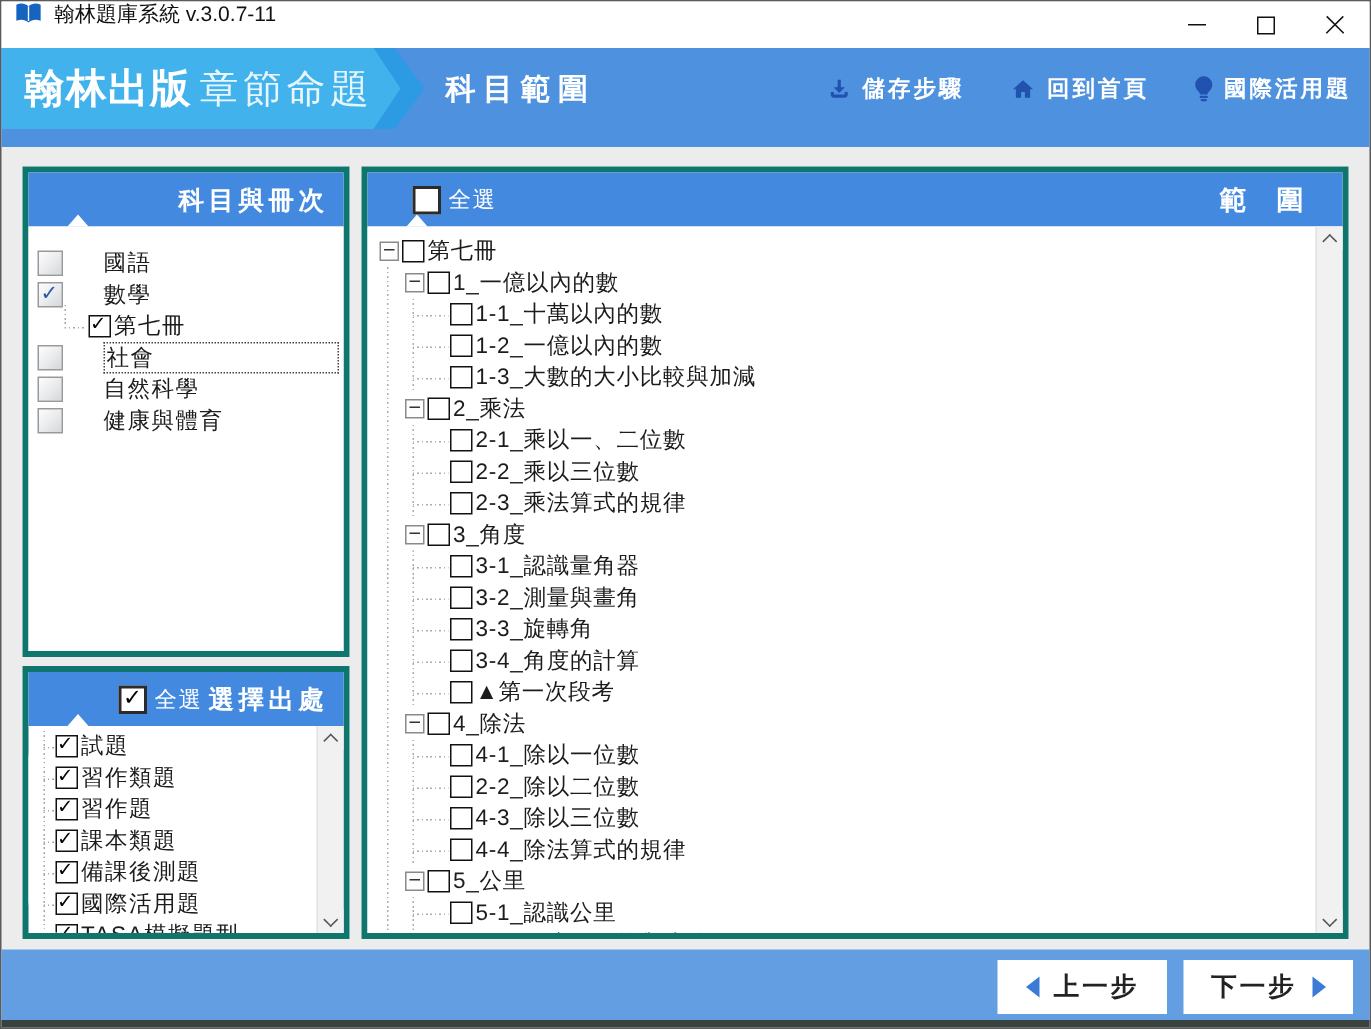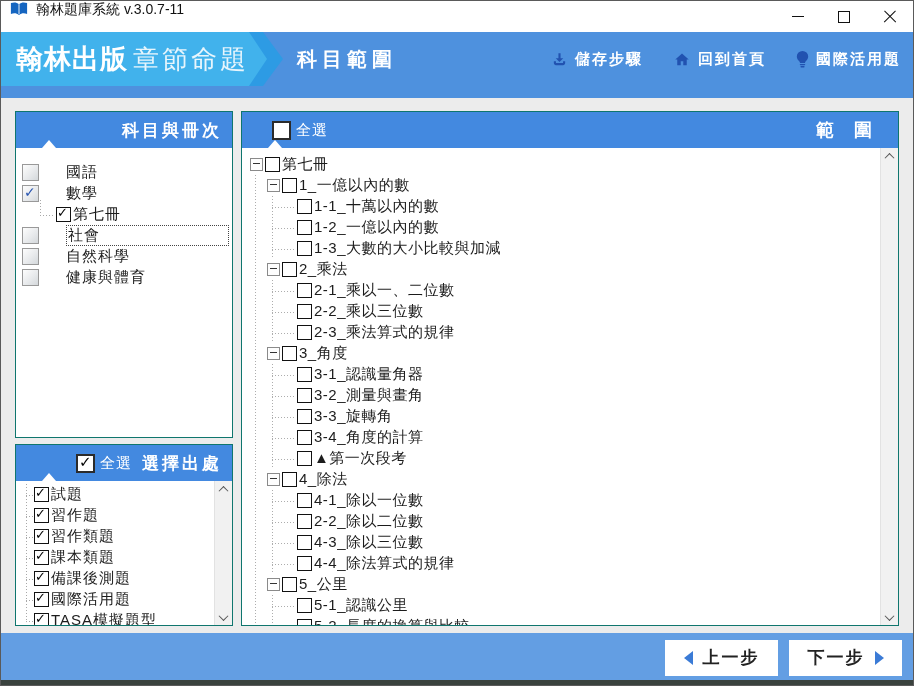--- a/index.html
+++ b/index.html
@@ -29,21 +29,21 @@
   .brand-bold{font-size:27px;font-weight:bold;letter-spacing:1px;}
   .brand-light{font-size:26px;font-weight:400;opacity:.88;letter-spacing:3px;margin-left:5px;}
   .page-title{position:absolute;left:296px;top:0;height:54px;display:flex;align-items:center;color:#fff;font-size:20px;font-weight:bold;letter-spacing:5px;z-index:2;}
   .header-actions{position:absolute;right:12px;top:0;height:54px;display:flex;align-items:center;gap:30px;z-index:2;}
   .act{display:flex;align-items:center;gap:7px;cursor:pointer;}
   .act-icon{display:flex;align-items:center;}
   .act-icon svg{fill:var(--action-icon,#2152b0);}
   .act-label{color:#fff;font-size:15px;font-weight:bold;letter-spacing:2px;}
 
   
-  .panel{position:absolute;background:#fff;border:1px solid #0f766e;box-sizing:border-box;}
+  .panel{position:absolute;background:#fff;border:4px solid #0f766e;box-sizing:border-box;}
   .panel-subjects{left:14px;top:110px;width:218px;height:327px;}
   .panel-sources{left:14px;top:443px;width:218px;height:182px;}
   .panel-scope{left:240px;top:110px;width:658px;height:515px;}
   .panel-header{position:absolute;left:0;top:0;right:0;height:36px;background:var(--panel-header,#4389e0);display:flex;align-items:center;color:#fff;}
   .panel-header::after{content:"";position:absolute;left:26px;bottom:0;width:0;height:0;border-left:7px solid transparent;border-right:7px solid transparent;border-bottom:8px solid #fff;}
   .ph-title{font-size:17px;font-weight:bold;letter-spacing:3px;}
   .ph-right{margin-left:auto;padding-right:10px;}
   .ph-small{font-size:15px;letter-spacing:1px;margin-left:5px;}
   .ph-range{margin-left:auto;font-size:18px;font-weight:bold;letter-spacing:20px;margin-right:-6px;padding-right:12px;}
   .panel-body{position:absolute;left:0;top:36px;right:0;bottom:0;background:#fff;overflow:hidden;}
@@ -206,26 +206,26 @@
     </div>
     <div class="panel-body src-body" style="right:17px;border-radius:21px;">
         <div class="src-row">
           <span class="src-conn"></span>
           <span class="bkcb on"></span>
           <span class="c-label">試題</span>
         </div>
         <div class="src-row">
           <span class="src-conn"></span>
           <span class="bkcb on"></span>
+          <span class="c-label">習作類題</span>
+        </div>
+        <div class="src-row">
+          <span class="src-conn"></span>
+          <span class="bkcb on"></span>
           <span class="c-label">習作題</span>
-        </div>
-        <div class="src-row">
-          <span class="src-conn"></span>
-          <span class="bkcb on"></span>
-          <span class="c-label">習作類題</span>
         </div>
         <div class="src-row">
           <span class="src-conn"></span>
           <span class="bkcb on"></span>
           <span class="c-label">課本類題</span>
         </div>
         <div class="src-row">
           <span class="src-conn"></span>
           <span class="bkcb on"></span>
           <span class="c-label">備課後測題</span>

